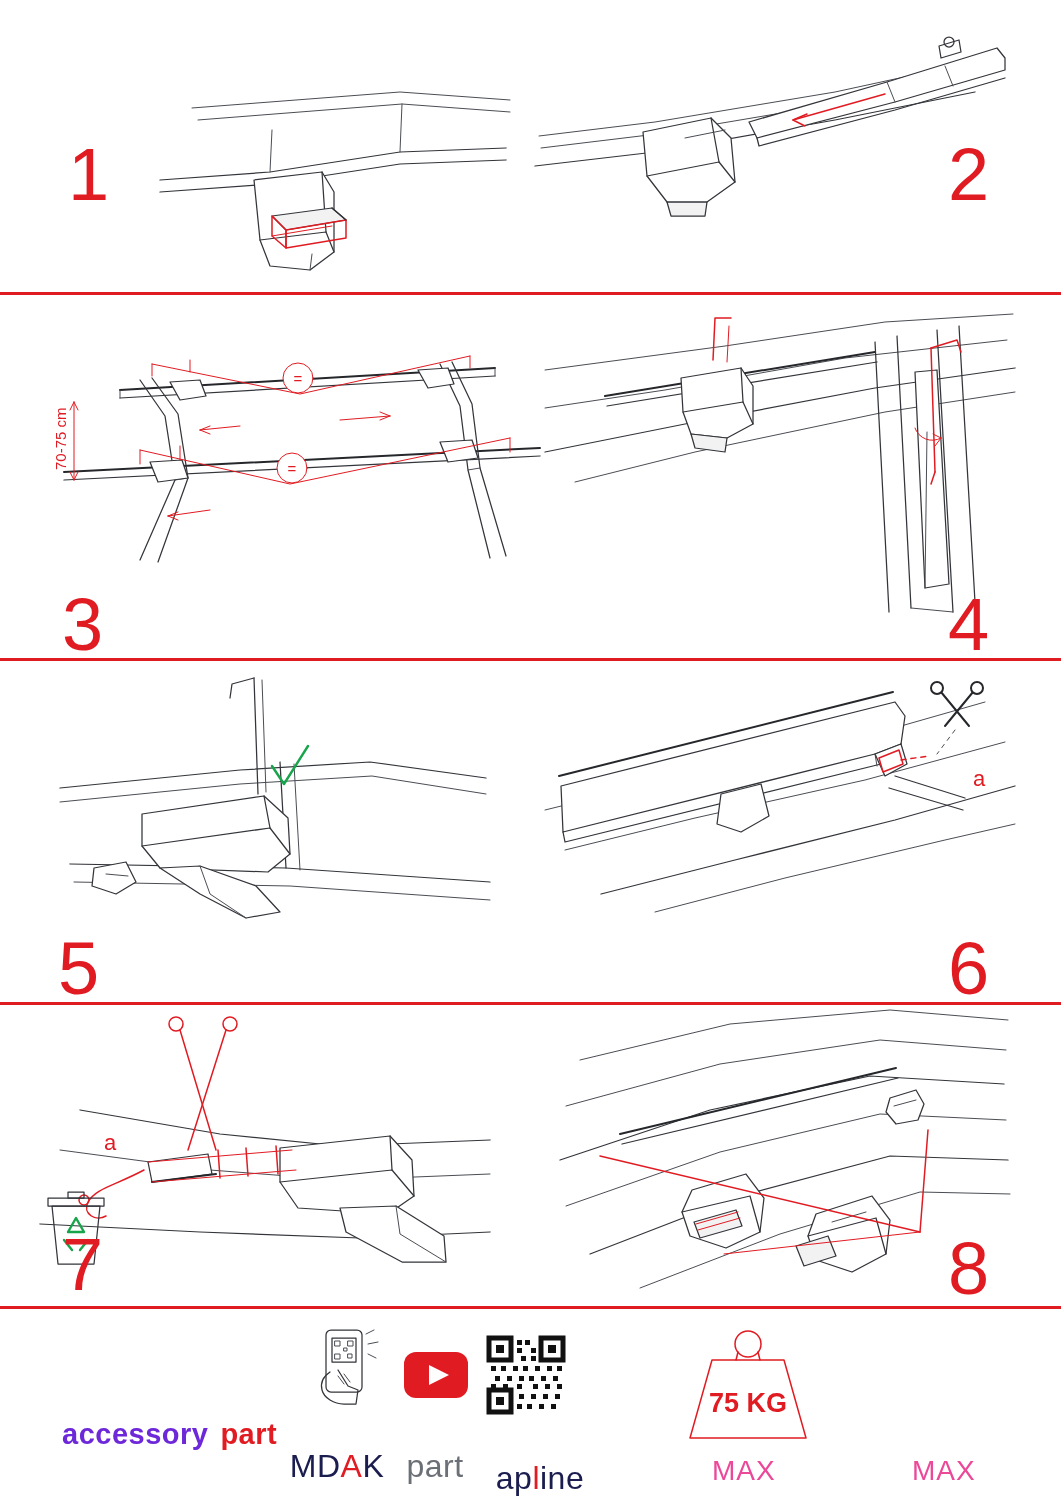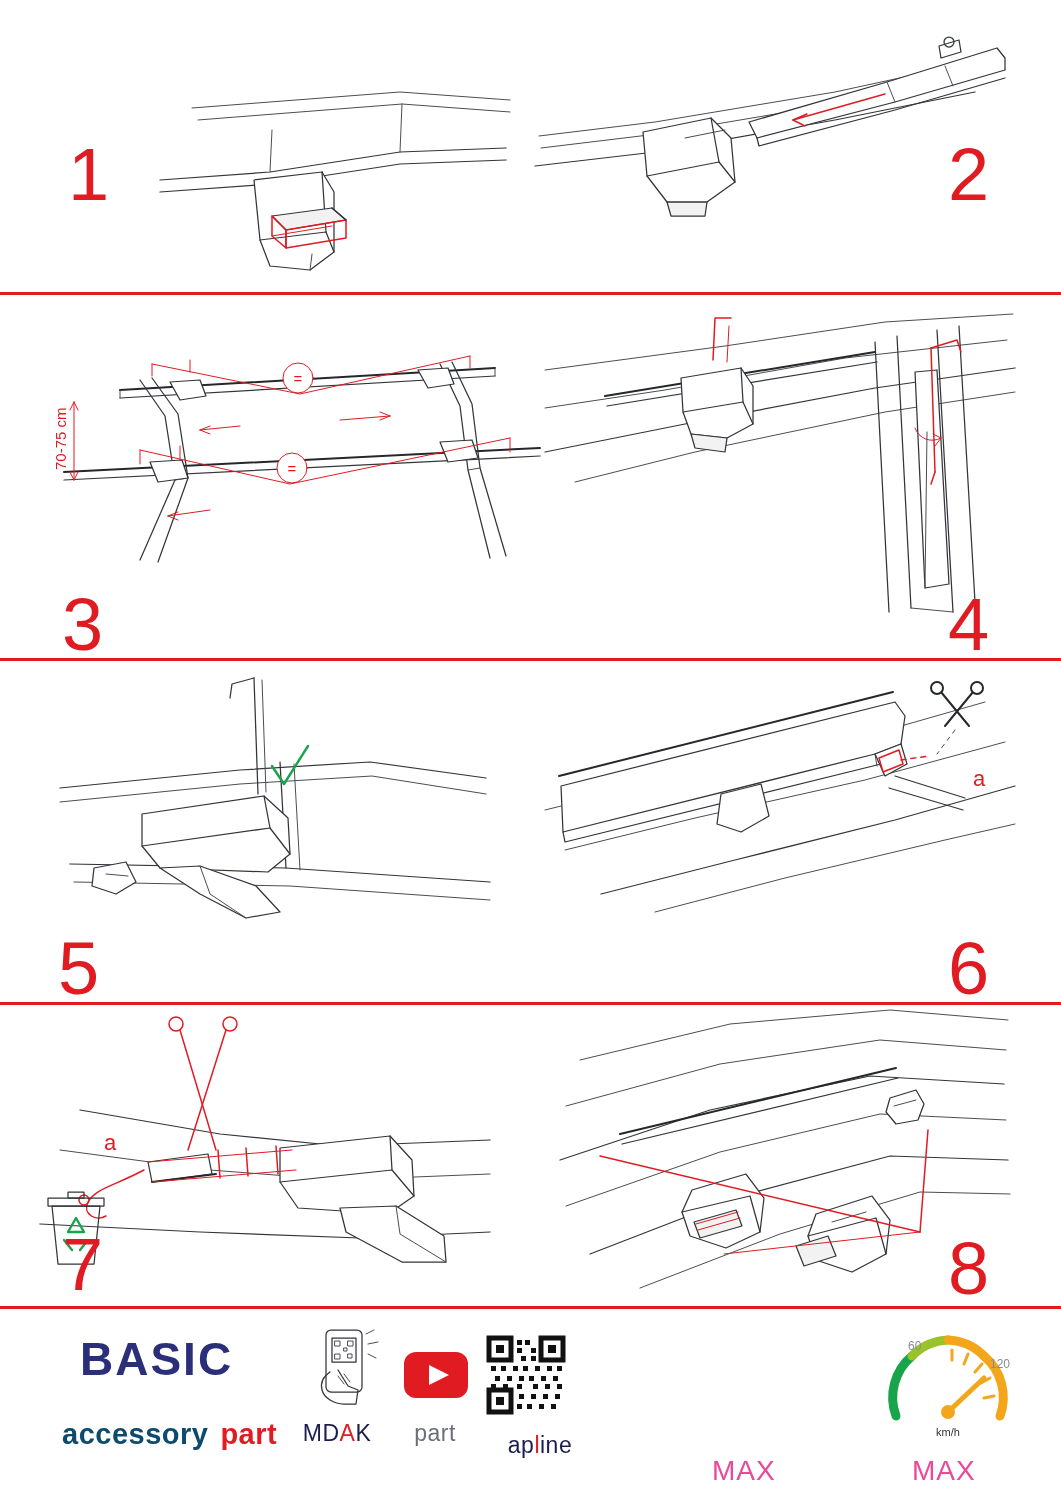--- a/index.html
+++ b/index.html
@@ -80,31 +80,32 @@
   }
   .accessorypart {
     position: absolute;
     left: 62px;
     top: 1418px;
     font-family: "Liberation Sans", sans-serif;
     font-size: 29px;
     font-weight: bold;
     letter-spacing: 0.5px;
   }
-  .accessorypart .a1 { color: #0c4a6e; }
+  .accessorypart .a1 { color: #6d28d9; }
   .accessorypart .a2 { color: #e11b22; margin-left: 12px; }
 
   .brand-item {
     position: absolute;
     text-align: center;
     font-family: "Liberation Sans", sans-serif;
   }
   .brand-name {
-    font-size: 23px;
+    font-size: 32px;
     letter-spacing: 0.5px;
+    margin-top: 28px;
   }
 
   .mdak { left: 282px; top: 1420px; width: 110px; color: #1b1d4f; font-weight: 500; }
   .mdak .accent { color: #e11b22; }
   .ipqi { left: 400px; top: 1420px; width: 70px; color: #6b6f76; }
   .apline { left: 480px; top: 1432px; width: 120px; color: #1b1d4f; }
   .apline .accent { color: #e11b22; }
 
   .maxlabel {
     position: absolute;
@@ -404,21 +405,20 @@
 
       <path class="rd" d="M40 146 L360 222"></path>
       <path class="rd" d="M360 222 L368 120"></path>
       <path class="rd-t" d="M164 244 L360 222"></path>
     </svg>
   </div>
   <div class="stepnum" style="left:948px; top:1232px;">8</div>
 
   <div class="hrule rule-4"></div>
 
-  <div class="basic-word">BASIC</div>
 
   <div class="accessorypart">
     <span class="a1">accessory</span><span class="a2">part</span>
   </div>
 
   <div class="panel" style="left:308px; top:1328px; width:80px; height:80px;">
     <svg width="80" height="80" viewBox="0 0 80 80">
       <rect x="18" y="2" width="36" height="62" rx="5" class="ln fwhite"></rect>
       <rect x="24" y="10" width="24" height="24" class="ln fwhite"></rect>
       <path class="ln-t" d="M27 13 h5 v5 h-5z M40 13 h5 v5 h-5z M27 26 h5 v5 h-5z M40 26 h4 v4 h-4z M36 20 h3 v3 h-3z"></path>
@@ -482,37 +482,25 @@
           <rect x="40" y="68" width="5" height="5"></rect>
         <rect x="52" y="68" width="5" height="5"></rect>
           <rect x="64" y="68" width="5" height="5"></rect>
       </g>
     </svg>
   </div>
   <div class="brand-item brand-name apline">
     <span>ap</span><span class="accent">l</span><span>ine</span>
   </div>
 
+  <div class="panel" style="left:678px; top:1322px; width:140px; height:120px;">
+    <svg width="140" height="120" viewBox="0 0 140 120">
+      <path class="rd" d="M34 38 L106 38 L128 116 L12 116 Z" stroke-width="3"></path>
+      <circle cx="70" cy="22" r="13" class="rd" stroke-width="3"></circle>
+      <path class="rd" d="M60 30 L58 38 M80 30 L82 38" stroke-width="3"></path>
+      <text x="70" y="90" text-anchor="middle" class="kgtext">75 KG</text>
+    </svg>
+  </div>
   <div class="maxlabel max-left">MAX</div>
 
-  <div class="panel" style="left:878px; top:1320px; width:140px; height:124px;">
-    <svg width="140" height="124" viewBox="0 0 140 124">
-      <path d="M18 96 A 54 54 0 0 1 34 36" fill="none" stroke="#17a44a" stroke-width="9" stroke-linecap="round"></path>
-      <path d="M34 36 A 54 54 0 0 1 70 20" fill="none" stroke="#9ac22a" stroke-width="9" stroke-linecap="round"></path>
-      <path d="M70 20 A 54 54 0 0 1 106 36" fill="none" stroke="#f4a61b" stroke-width="9" stroke-linecap="round"></path>
-      <path d="M106 36 A 54 54 0 0 1 122 96" fill="none" stroke="#f4a61b" stroke-width="9" stroke-linecap="round"></path>
-      <g stroke="#f4a61b" stroke-width="3" stroke-linecap="round">
-        <path d="M74 30 L74 40"></path>
-          <path d="M90 34 L86 44"></path>
-          <path d="M104 44 L97 52"></path>
-        <path d="M112 58 L103 63"></path>
-          <path d="M116 76 L106 78"></path>
-      </g>
-      <path d="M70 92 L106 58" stroke="#f4a61b" stroke-width="5" stroke-linecap="round" fill="none"></path>
-      <circle cx="70" cy="92" r="7" fill="#f4a61b"></circle>
-      <text x="30" y="30" class="gaugenum">60</text>
-      <text x="112" y="48" class="gaugenum">120</text>
-      <text x="70" y="116" text-anchor="middle" class="kmh">km/h</text>
-    </svg>
-  </div>
   <div class="maxlabel max-right">MAX</div>
 
 </div>
 
 </body></html>

